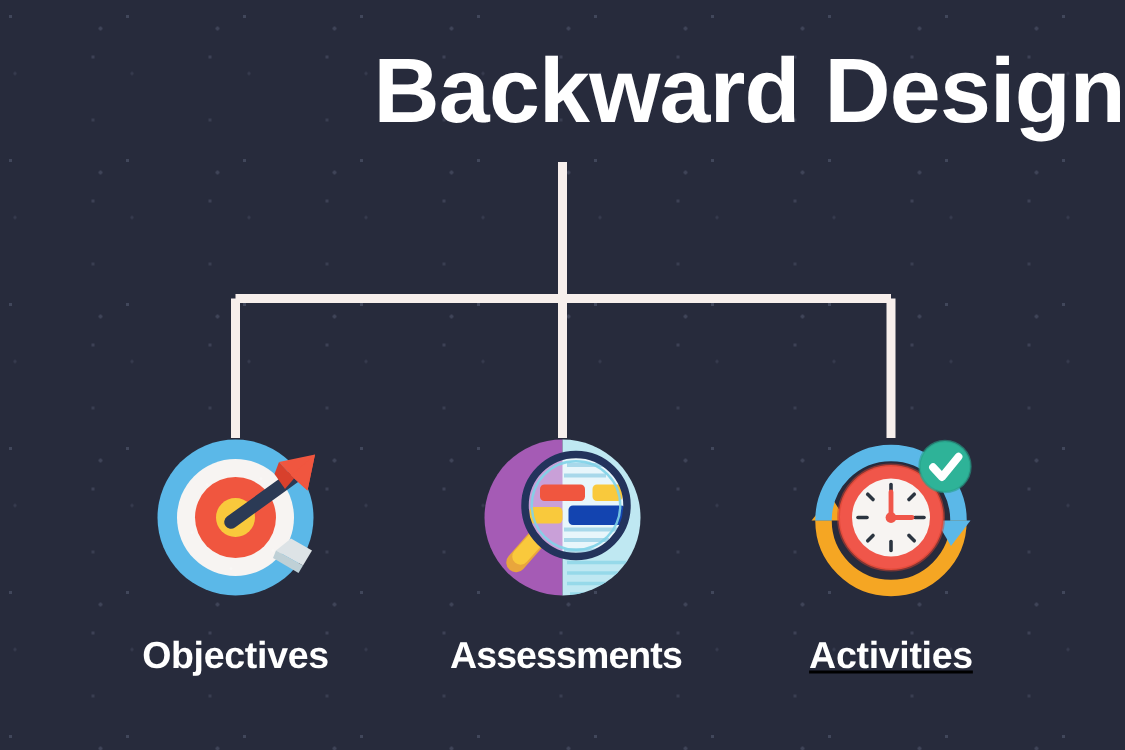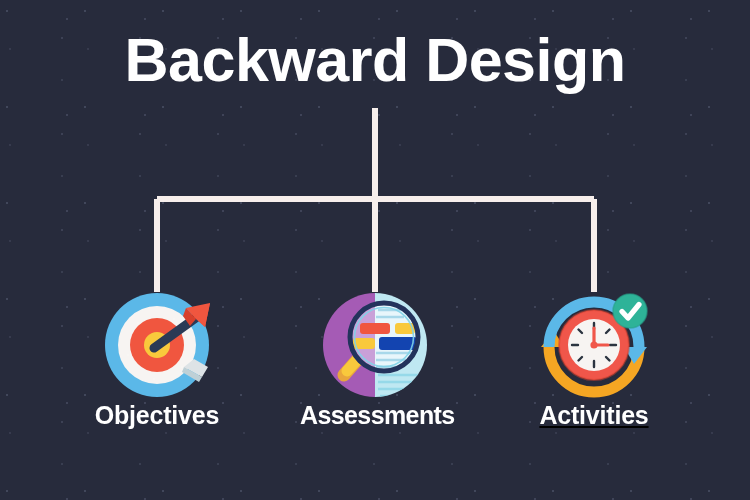--- a/index.html
+++ b/index.html
@@ -21,42 +21,42 @@
       radial-gradient(circle at 43px 31px, rgba(160,168,200,.18) 1.1px, transparent 1.2px),
       radial-gradient(circle at 21px 57px, rgba(160,168,200,.15) 1.1px, transparent 1.2px),
       radial-gradient(circle at 62px 70px, rgba(160,168,200,.20) 1.1px, transparent 1.2px),
       radial-gradient(circle at 33px 84px, rgba(160,168,200,.13) 1.1px, transparent 1.2px);
     background-size:78px 96px,78px 96px,78px 96px,78px 96px,78px 96px;
     background-position:0 0, 19px 7px, 41px 23px, 5px 45px, 55px 61px;
     pointer-events:none;
   }
   #title{
     position:absolute;left:0;top:28px;width:750px;
-    text-align:center;
+    text-align:right;
     color:#FFFFFF;
     font-size:61px;
     font-weight:bold;
     letter-spacing:-0.5px;
     line-height:1.05;
     white-space:nowrap;
   }
   #connectors{position:absolute;left:0;top:0;width:750px;height:500px;}
   .node{
     position:absolute;
     width:150px;
     text-align:center;
   }
   .icon-wrap{
     width:118px;height:118px;margin:0 auto;position:relative;
   }
   .node-label{
     color:#FFFFFF;
     font-size:25px;
     font-weight:bold;
-    margin-top:0;
+    margin-top:22px;
     white-space:nowrap;
     letter-spacing:-0.2px;
   }
   #node-objectives{left:82px;top:283px;}
   #node-assessments{left:300px;top:283px;}
   #node-activities{left:519px;top:283px;text-decoration:underline;}
   #node-assessments .node-label{letter-spacing:-0.6px;}
 </style>
 </head>
 <body>

